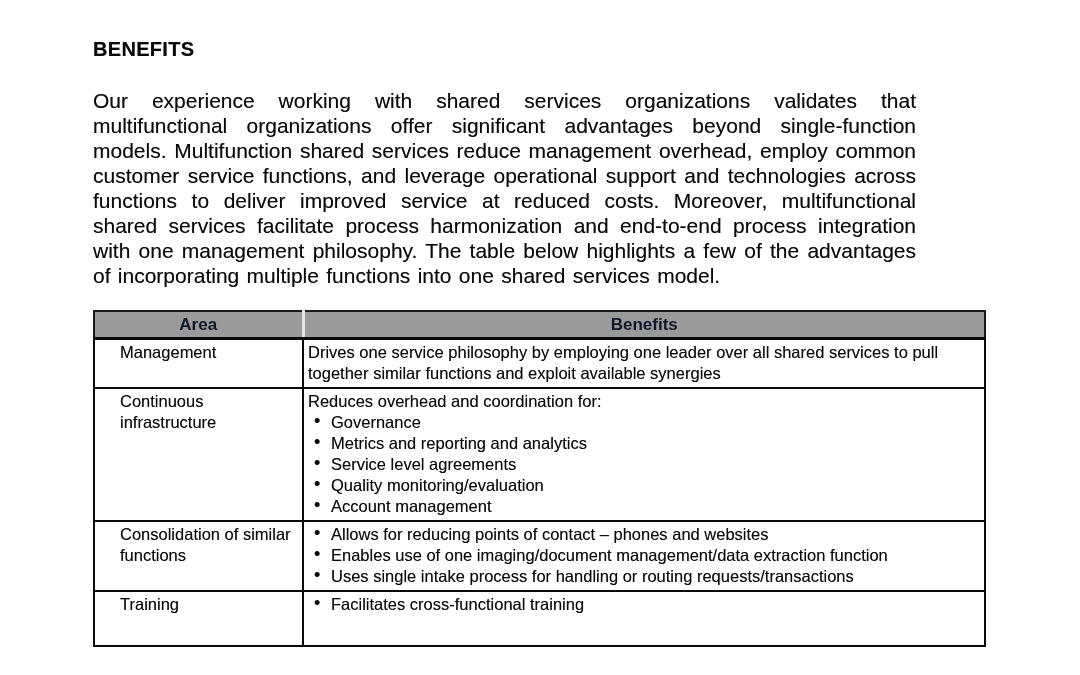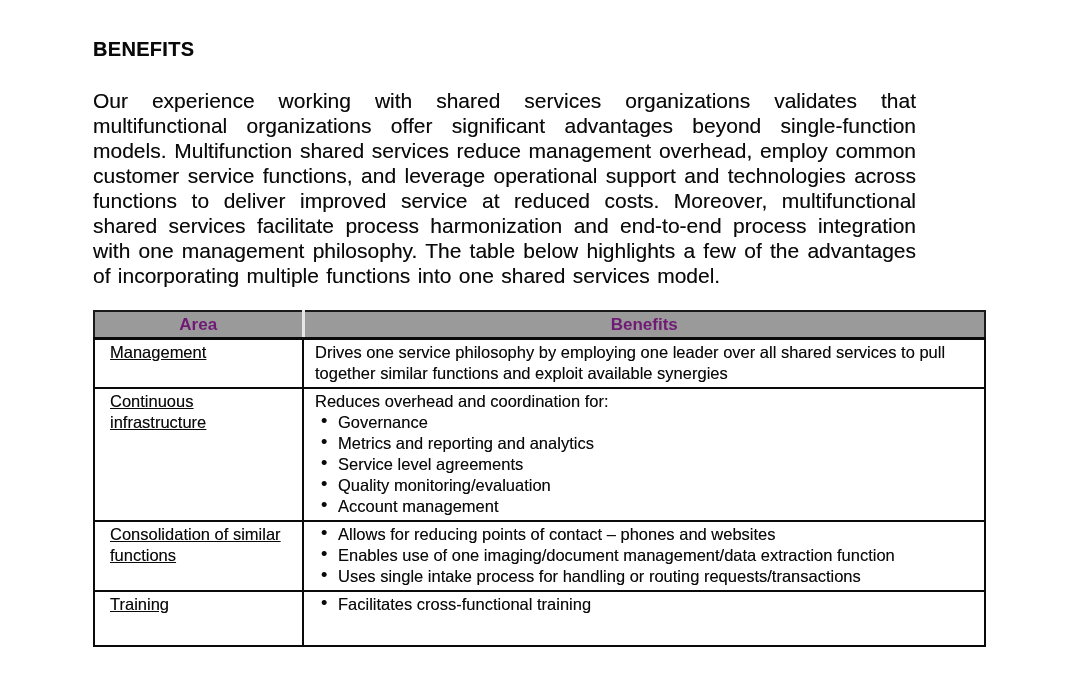--- a/index.html
+++ b/index.html
@@ -38,39 +38,39 @@
     width: 893px;
     border-collapse: collapse;
     table-layout: fixed;
     font-size: 16.5px;
     line-height: 21px;
     text-shadow: 0 0 0.5px rgba(0,0,0,0.45);
   }
   table.benefits-table col.area-col { width: 209px; }
   table.benefits-table th {
     background: #9a9a9a;
-    color: #701a75;
+    color: #0f172a;
     font-weight: bold;
     font-size: 17px;
     height: 27px;
     text-align: center;
     vertical-align: middle;
     border-top: 2px solid #1a1a1a;
     border-bottom: 3px solid #0a0a0a;
     text-shadow: none;
   }
   table.benefits-table th.th-area  { border-left: 2px solid #1a1a1a; border-right: none; }
   table.benefits-table th.th-benefits { border-left: 3px solid #e6e6e6; border-right: 2px solid #1a1a1a; }
   table.benefits-table td {
     border: 2px solid #0a0a0a;
     vertical-align: top;
     padding: 2px 8px 3px 8px;
   }
-  table.benefits-table td.area-cell { padding-left: 15px; text-decoration: underline; }
-  table.benefits-table td.benefits-cell { padding-left: 11px; border-radius: 15px; }
+  table.benefits-table td.area-cell { padding-left: 25px; }
+  table.benefits-table td.benefits-cell { padding-left: 4px; border-radius: 15px; }
   .bullet-list { list-style: none; }
   .bullet-list li {
     position: relative;
     padding-left: 23px;
   }
   .bullet-list li::before {
     content: "\2022";
     position: absolute;
     left: 6px;
     top: -1px;

